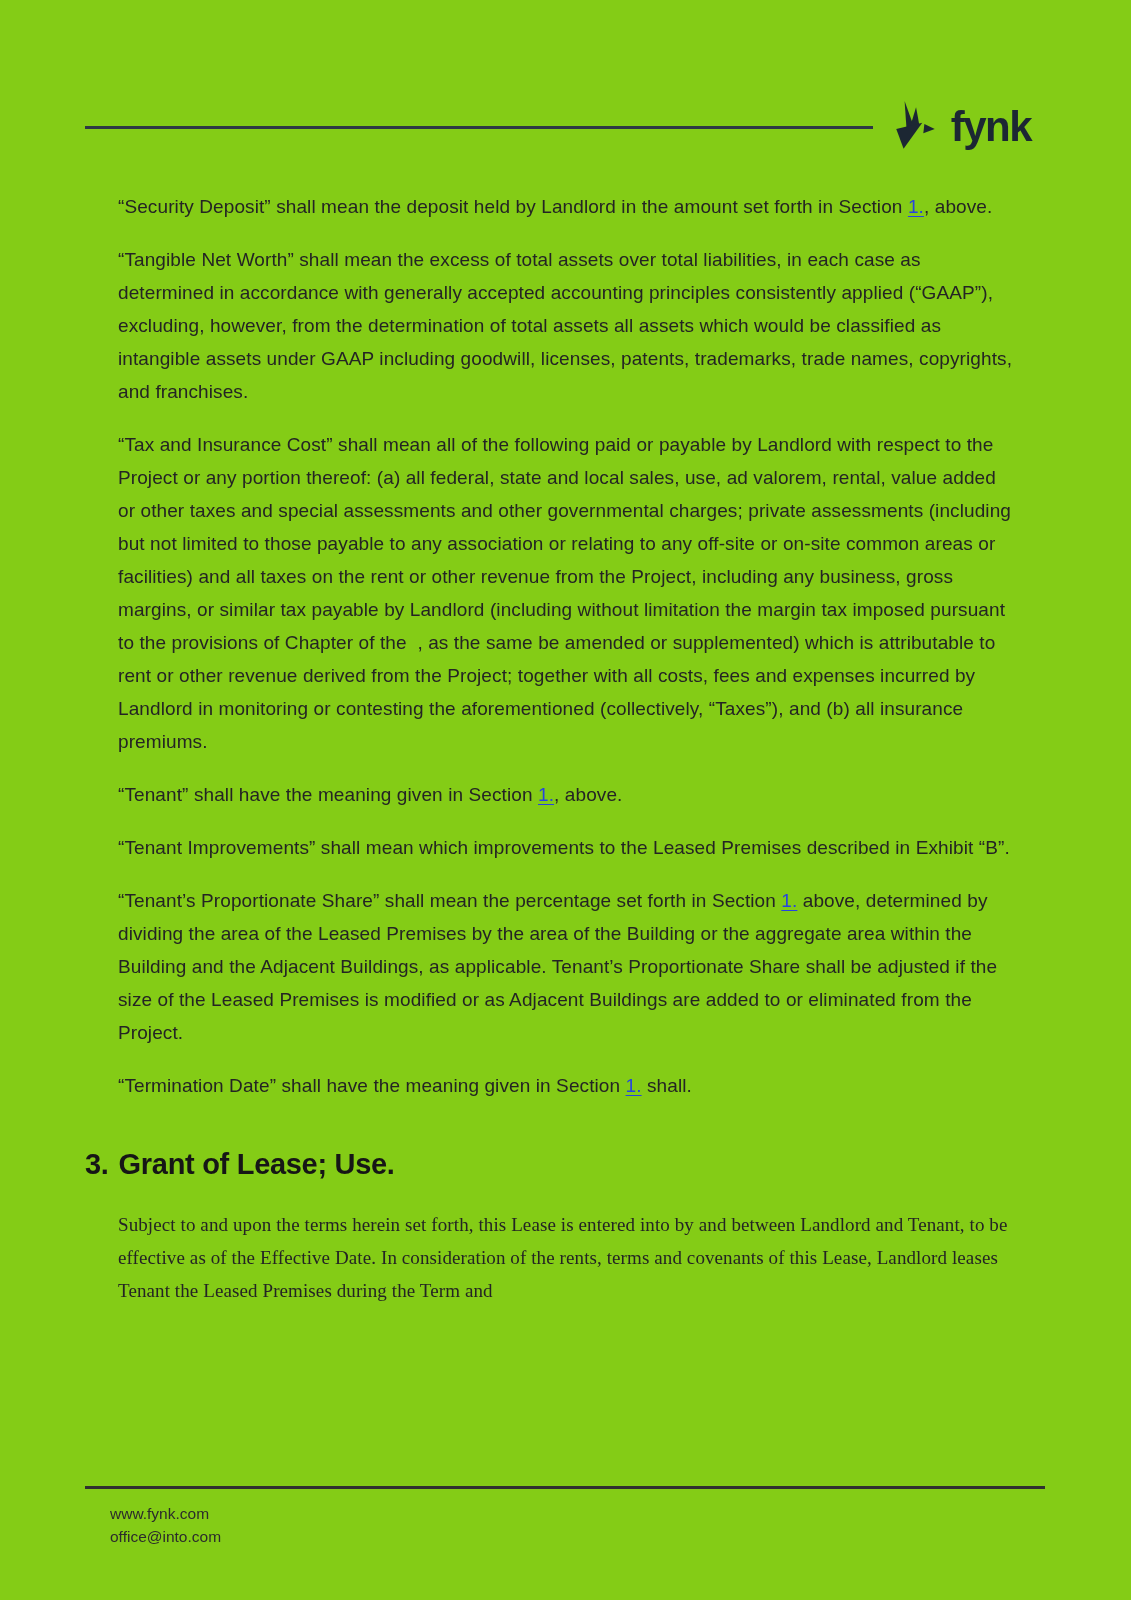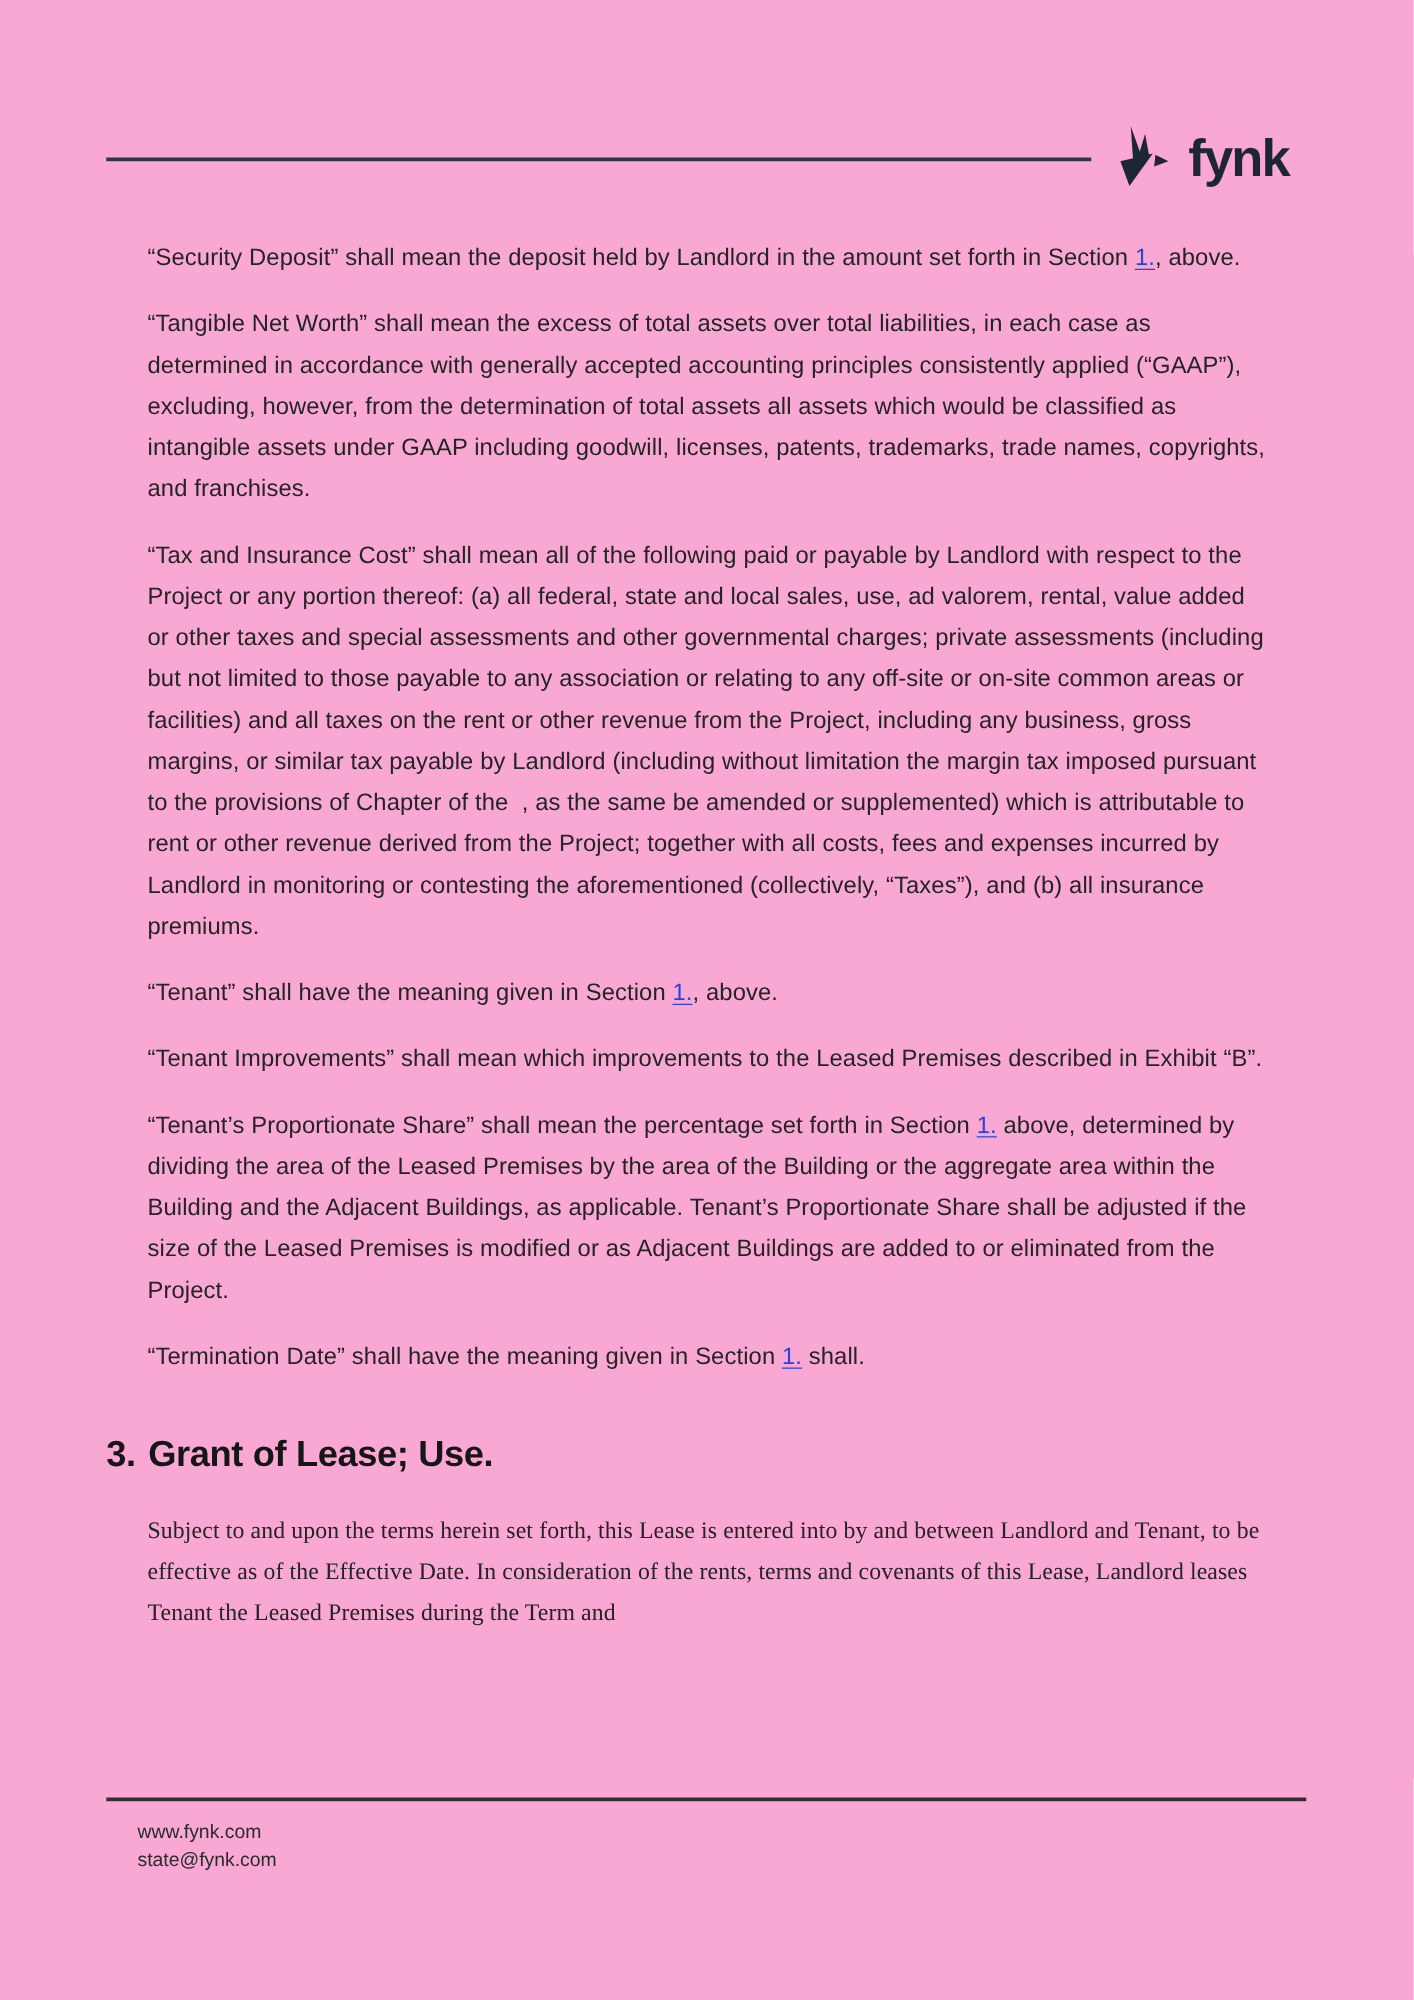--- a/index.html
+++ b/index.html
@@ -2,21 +2,21 @@
 <html><head>
 <meta charset="utf-8">
 <style>
   html, body {
     margin: 0; padding: 0;
     width: 1131px; height: 1600px;
     background: #ffffff;
     overflow: hidden;
     font-family: "Liberation Sans", sans-serif;
   }
-  .page { position: relative; width: 1131px; height: 1600px; background:#f9a8d4; }
+  .page { position: relative; width: 1131px; height: 1600px; background:#84cc16; }
 
   
   .header {
     display: flex; align-items: center;
     margin: 0 100px 0 85px; padding-top: 98px;
     gap: 16px;
   }
   .header-rule { flex: 1; height: 3px; background: #2e3844; }
   .logo { display: flex; align-items: center; gap: 10px; }
   .logo svg { display: block; }
@@ -42,21 +42,21 @@
   }
   .section-heading {
     margin: 46px 0 27px -33px;
     font-size: 29px; font-weight: 700; color: #161616;
     letter-spacing: -0.3px;
   }
   .section-heading .num { margin-right: 10px; }
   .section-paragraph { margin: 0; font-family: Liberation Serif, serif; }
 
   
-  .footer { position: absolute; top: 1438px; left: 85px; width: 960px; }
+  .footer { position: absolute; top: 1486px; left: 85px; width: 960px; }
   .footer-rule { height: 3px; background: #303030; }
   .footer-lines { margin: 13px 0 0 25px; font-size: 15.5px; line-height: 23px; color: #2b2b2b; }
 </style>
 </head>
 <body>
 
 <div class="page">
 
   <div class="header">
     <div class="header-rule"></div>
@@ -93,17 +93,17 @@
     <div class="section-heading"><span class="num">3.</span><span>Grant of Lease; Use.</span></div>
 
     <p class="section-paragraph"><span>Subject to and upon the terms herein set forth, this Lease is entered into by and between Landlord and Tenant, to be effective as of the Effective Date. In consideration of the rents, terms and covenants of this Lease, Landlord leases Tenant the Leased Premises during the Term and</span></p>
 
   </div>
 
   <div class="footer">
     <div class="footer-rule"></div>
     <div class="footer-lines">
       <div>www.fynk.com</div>
-      <div>state@fynk.com</div>
+      <div>office@into.com</div>
     </div>
   </div>
 
 </div>
 
 </body></html>

